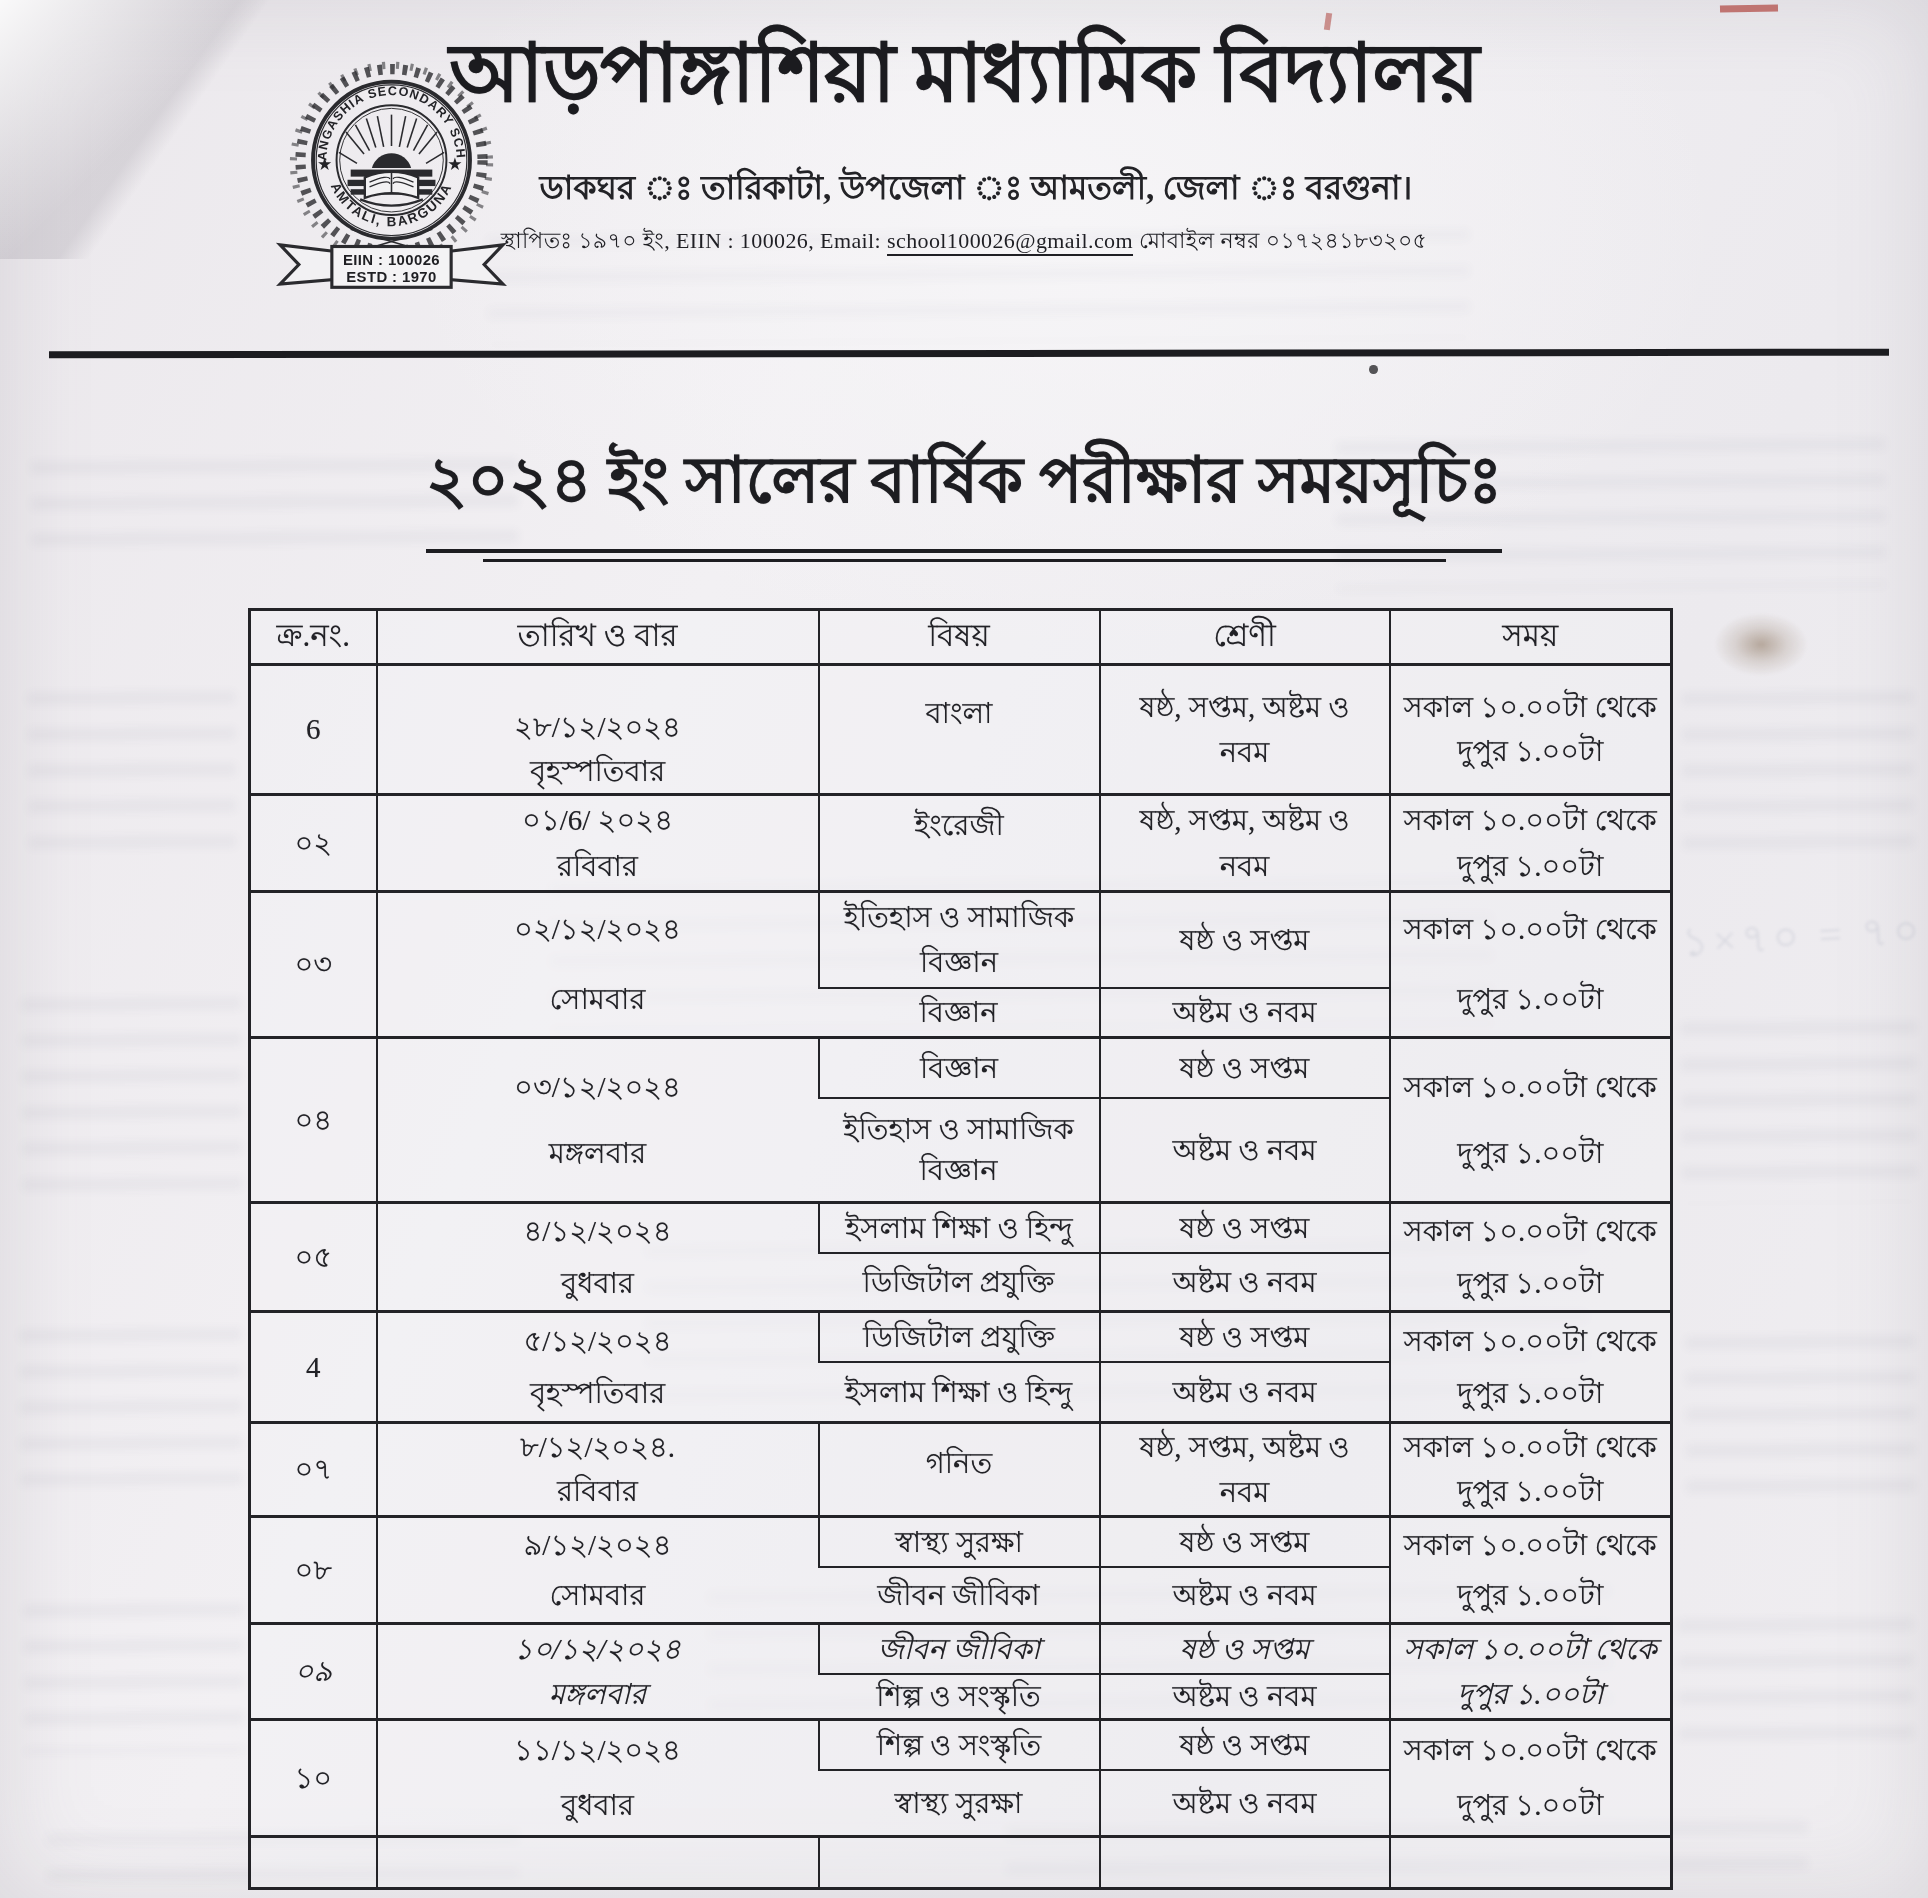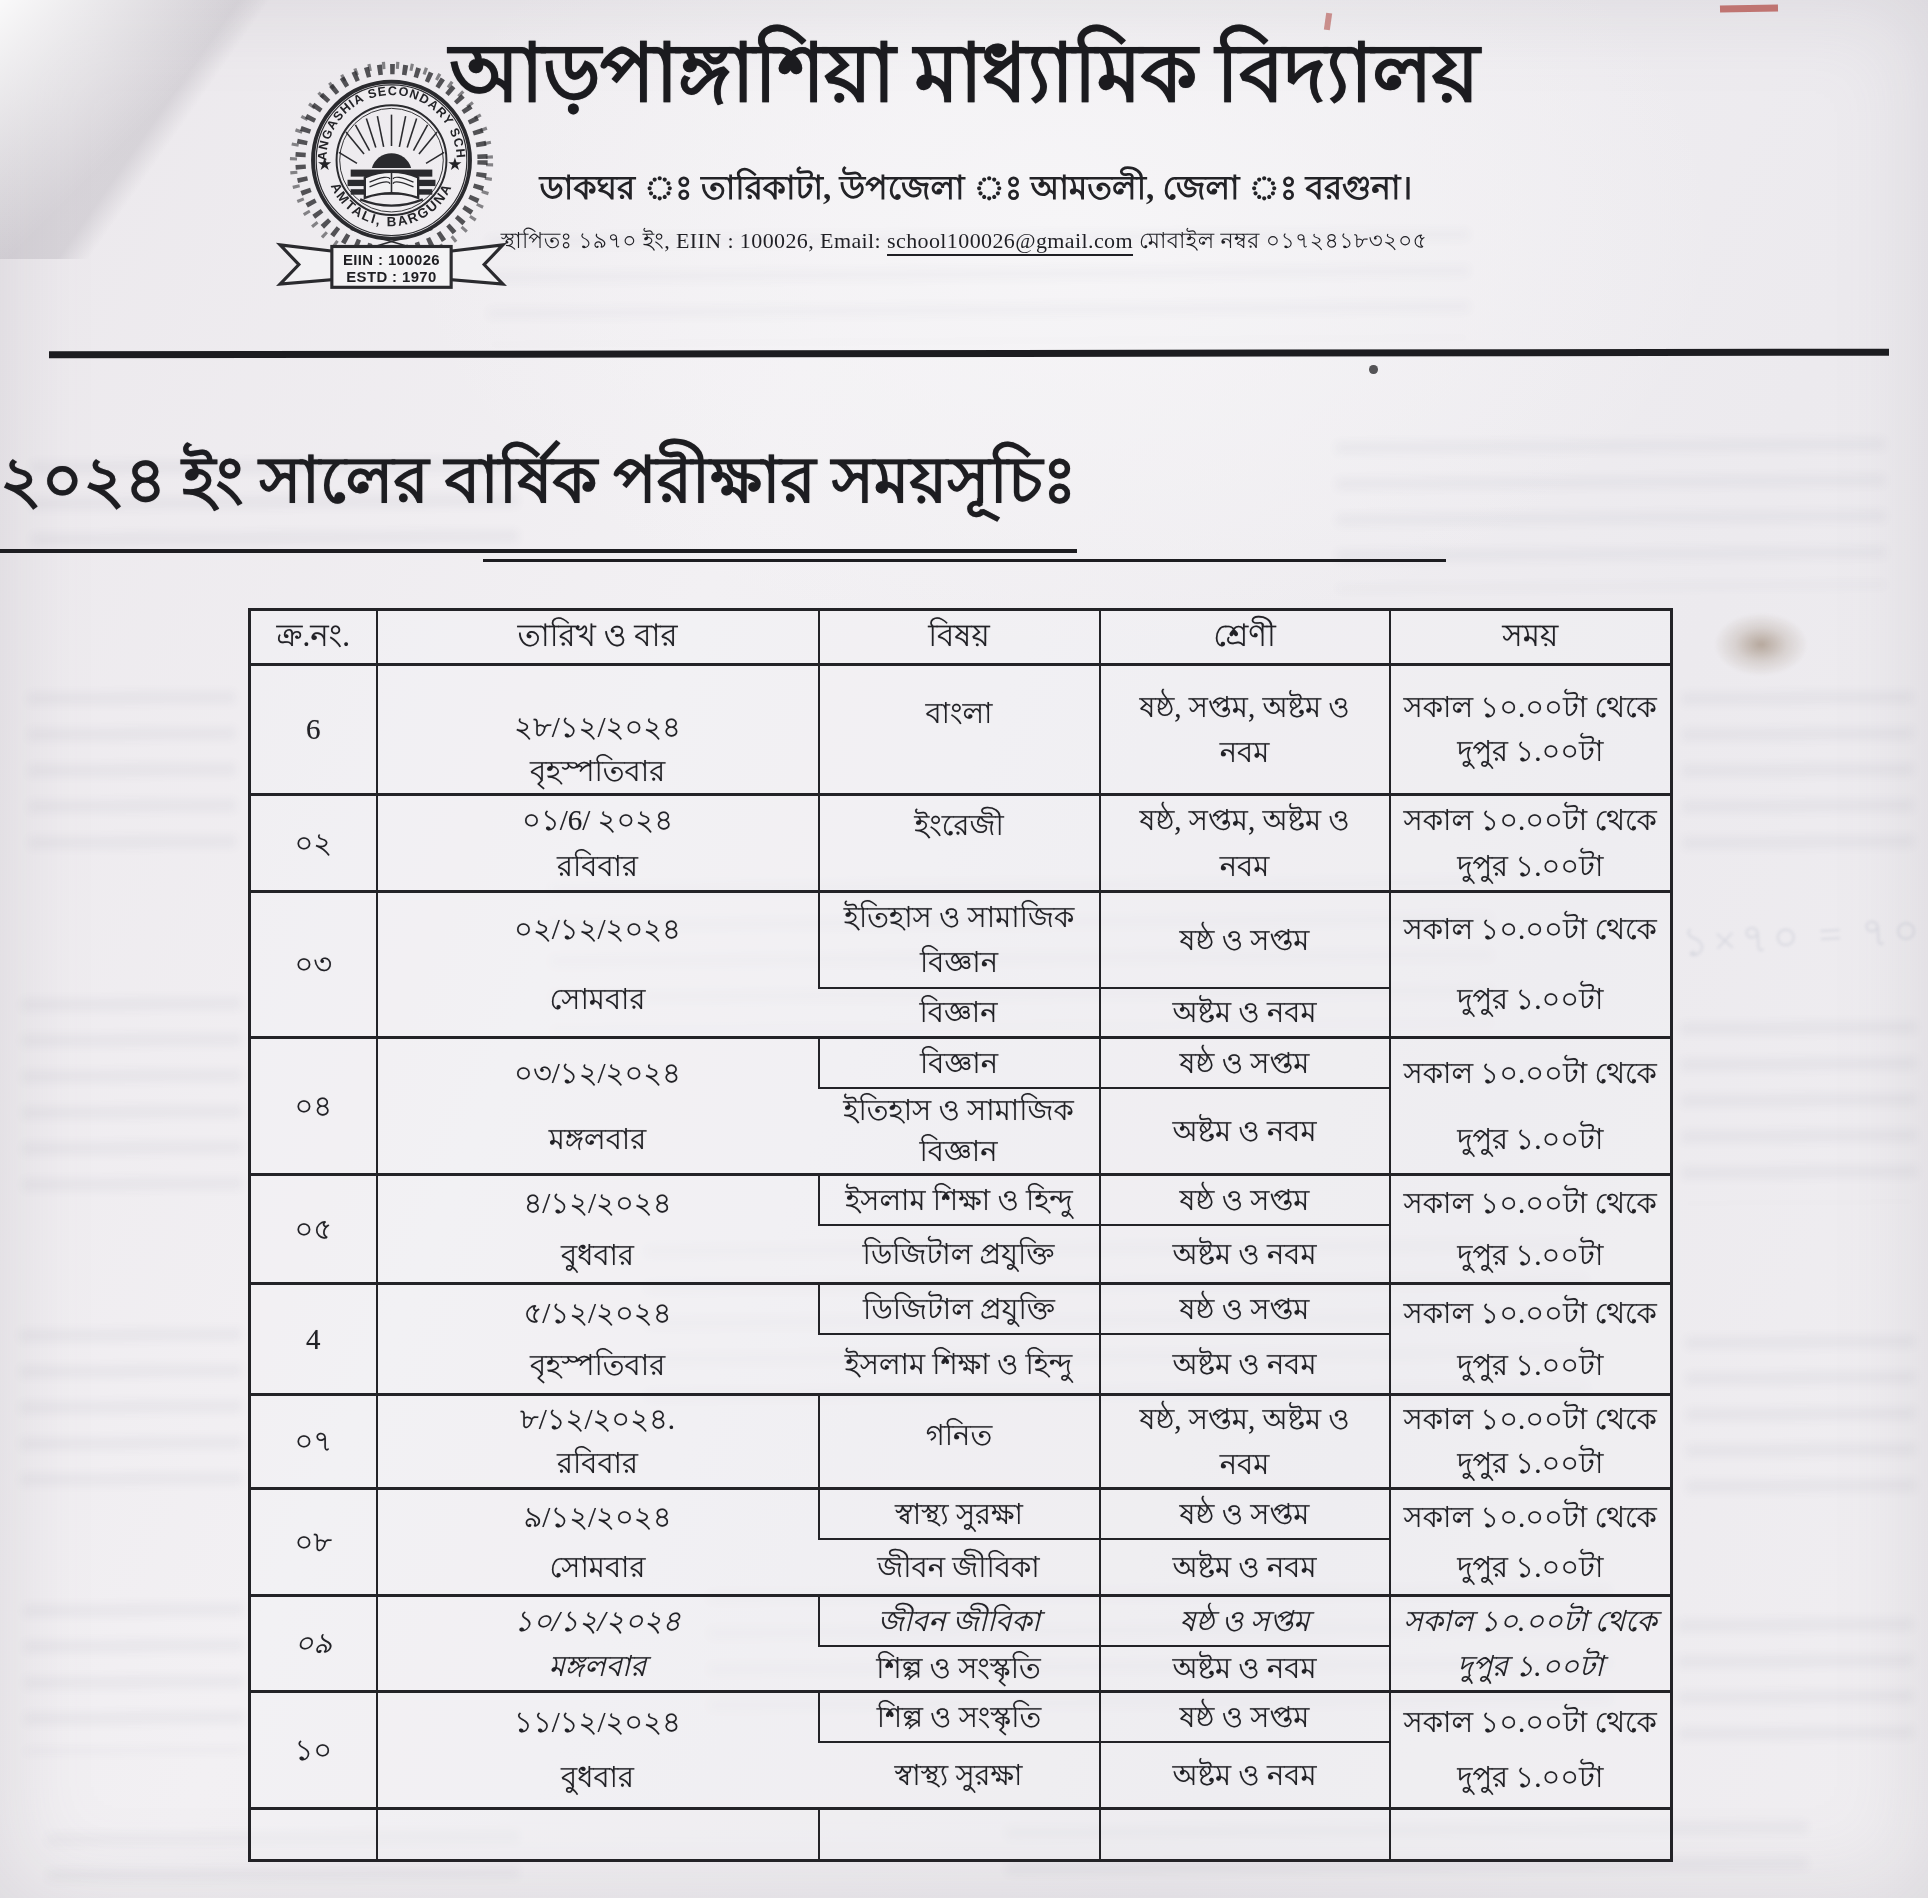--- a/index.html
+++ b/index.html
@@ -35,21 +35,21 @@
     font-size:22px;color:#1f1f24;letter-spacing:0.4px;
   }
   .info-line .email{text-decoration:underline;text-underline-offset:5.5px;}
   .head-rule{
     position:absolute;top:350px;left:49px;width:1840px;height:7px;
     background:#1c1c20;transform:rotate(-.08deg);
   }
   
   .logo{position:absolute;left:258px;top:44px;}
   
-  .doc-title{position:absolute;top:431px;left:0;right:0;}
+  .doc-title{position:absolute;top:431px;left:0;right:0;text-align:center;}
   .doc-title .t{
     display:inline-block;font-size:64px;font-weight:bold;color:#1d1d21;
     padding-bottom:11px;border-bottom:4.7px solid #1d1d21;
     text-shadow:0 0 0.8px rgba(0,0,0,.5);
   }
   .doc-title .under2{height:3.1px;background:#1d1d21;width:963px;margin:6.3px auto 0;}
   
   .sched-wrap{position:absolute;left:248px;top:608px;}
   table.sched{
     border-collapse:collapse;table-layout:fixed;width:1421px;
@@ -322,21 +322,21 @@
               </div>
             </td>
             <td class="c-class gb">
               <div class="cv" style="height: 46px;">
                 <div class="ln">অষ্টম ও নবম</div>
               </div>
             </td>
           </tr>
           <tr style="height: 50px;">
             <td class="c-serial gb" rowspan="2">
-              <div class="cv" style="height: 134px;">
+              <div class="cv" style="height: 162px;">
                 <div class="ln">০৪</div>
               </div>
             </td>
             <td class="c-date gb" rowspan="2">
               <div class="cv" style="height: 131px;">
                 <div class="ln">০৩/১২/২০২৪</div>
                 <div class="ln">মঙ্গলবার</div>
               </div>
             </td>
             <td class="c-subject subdiv">

